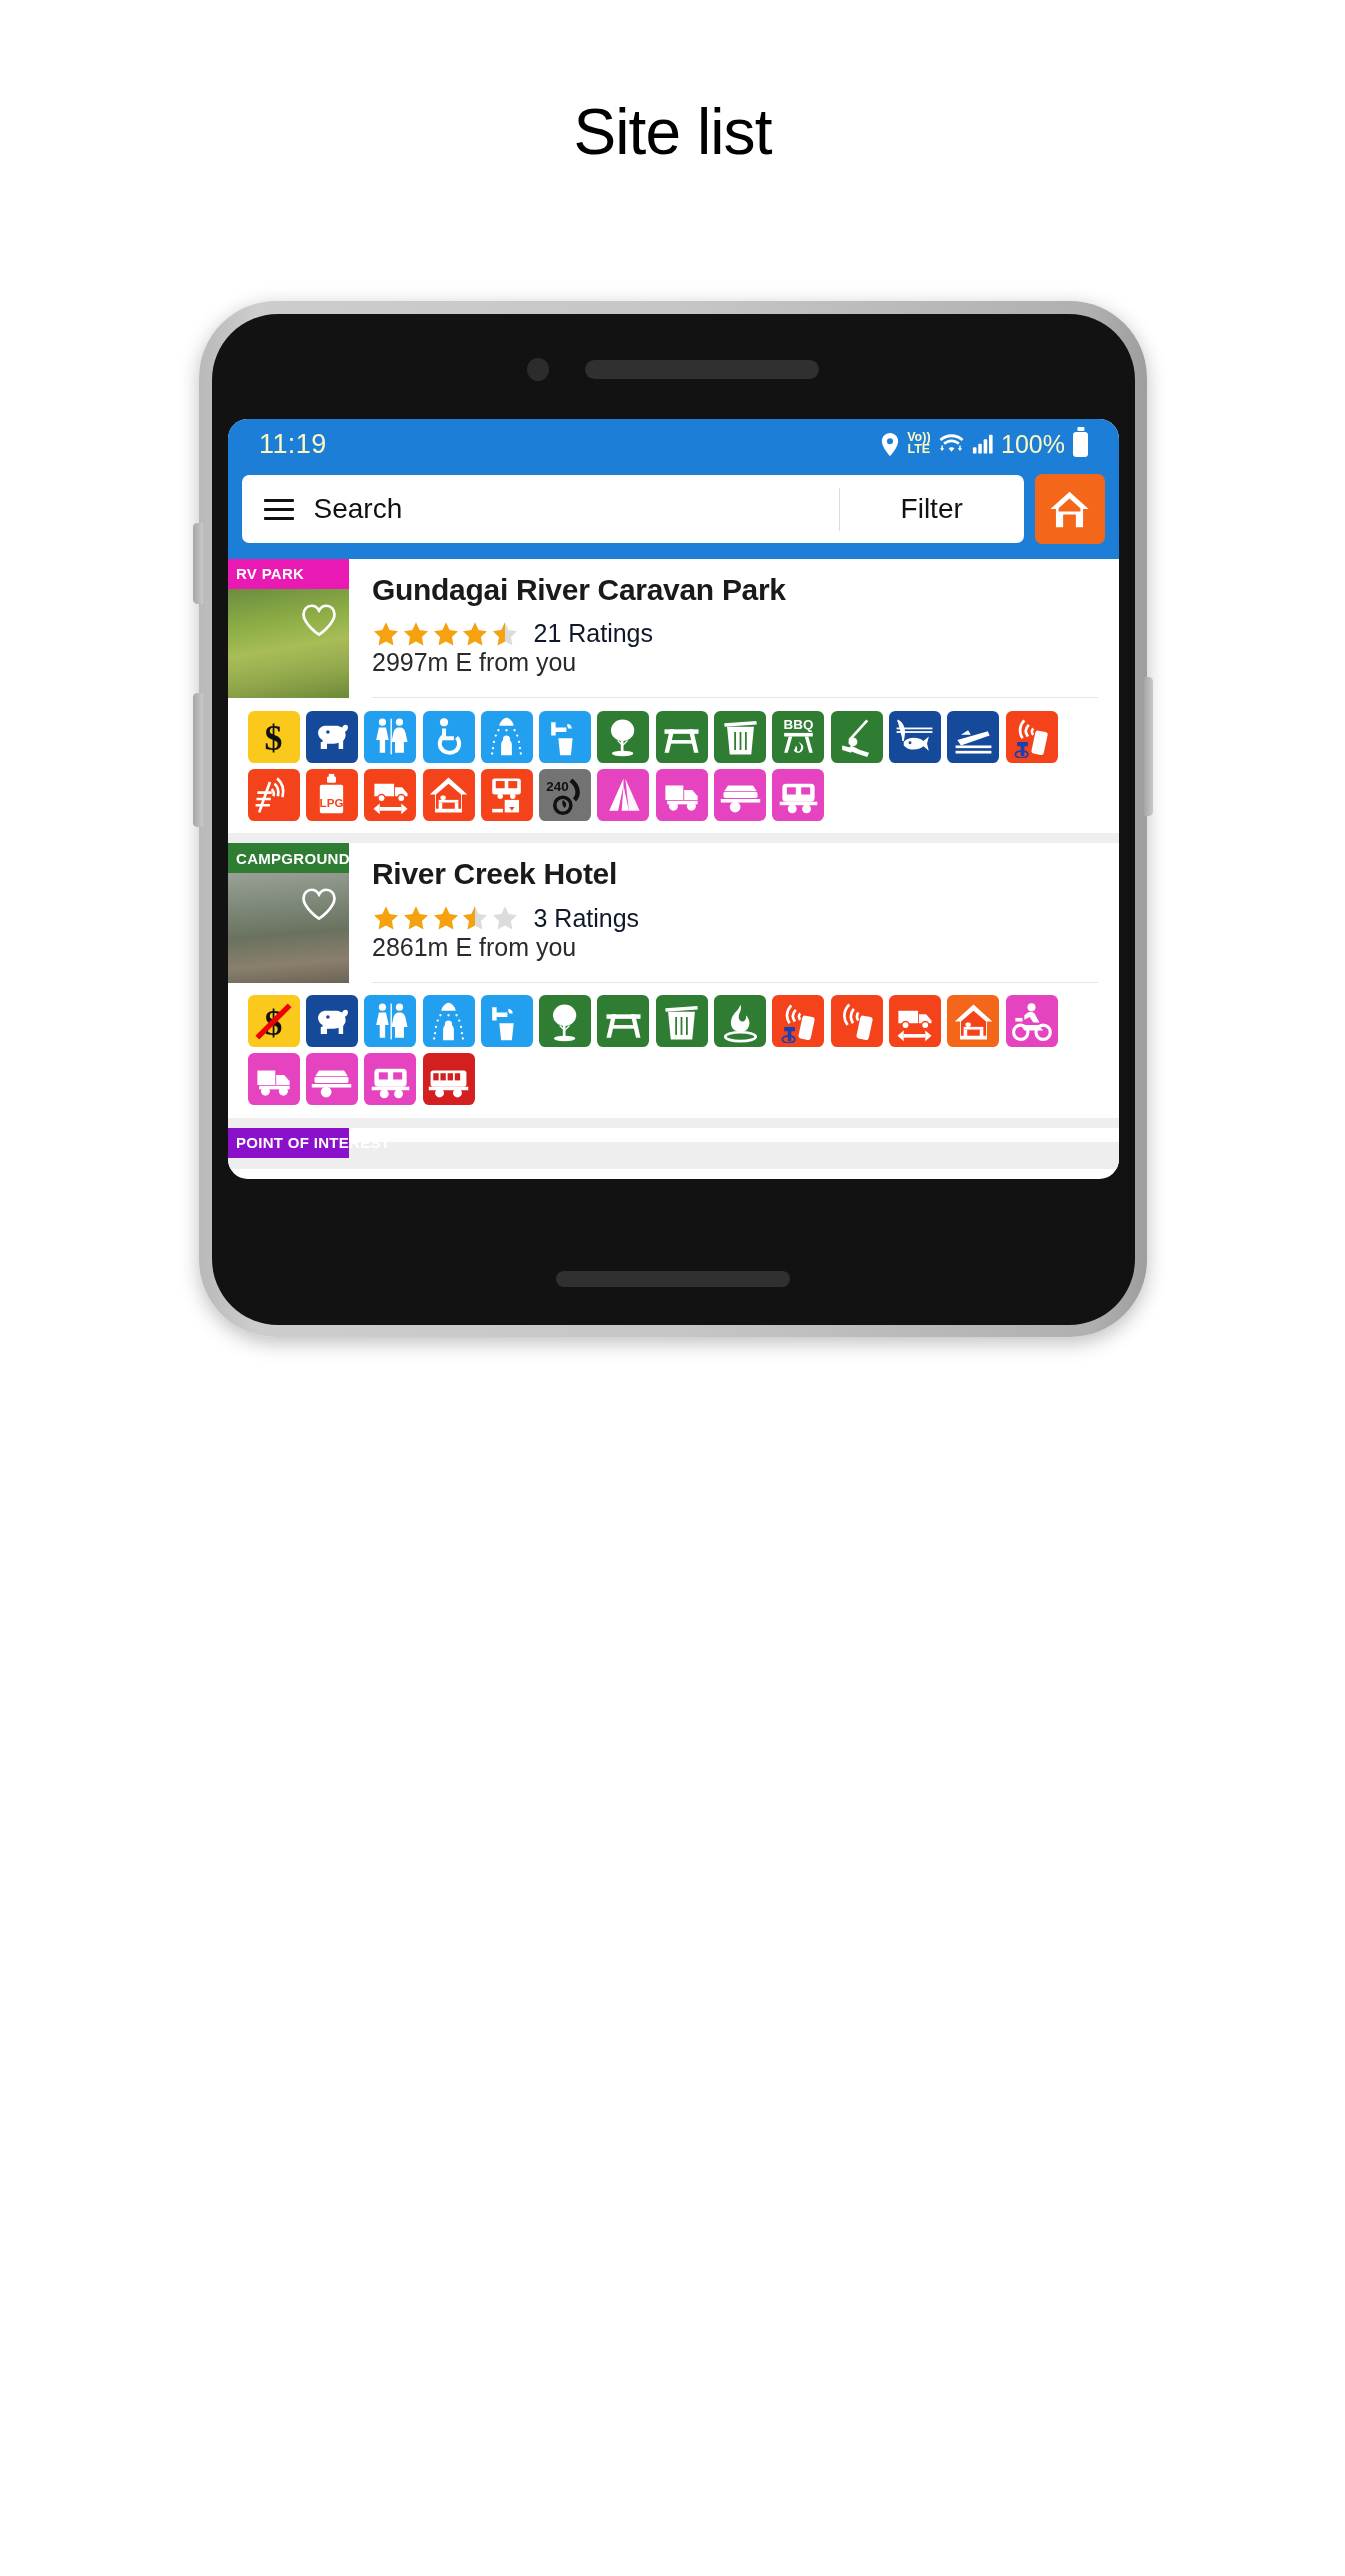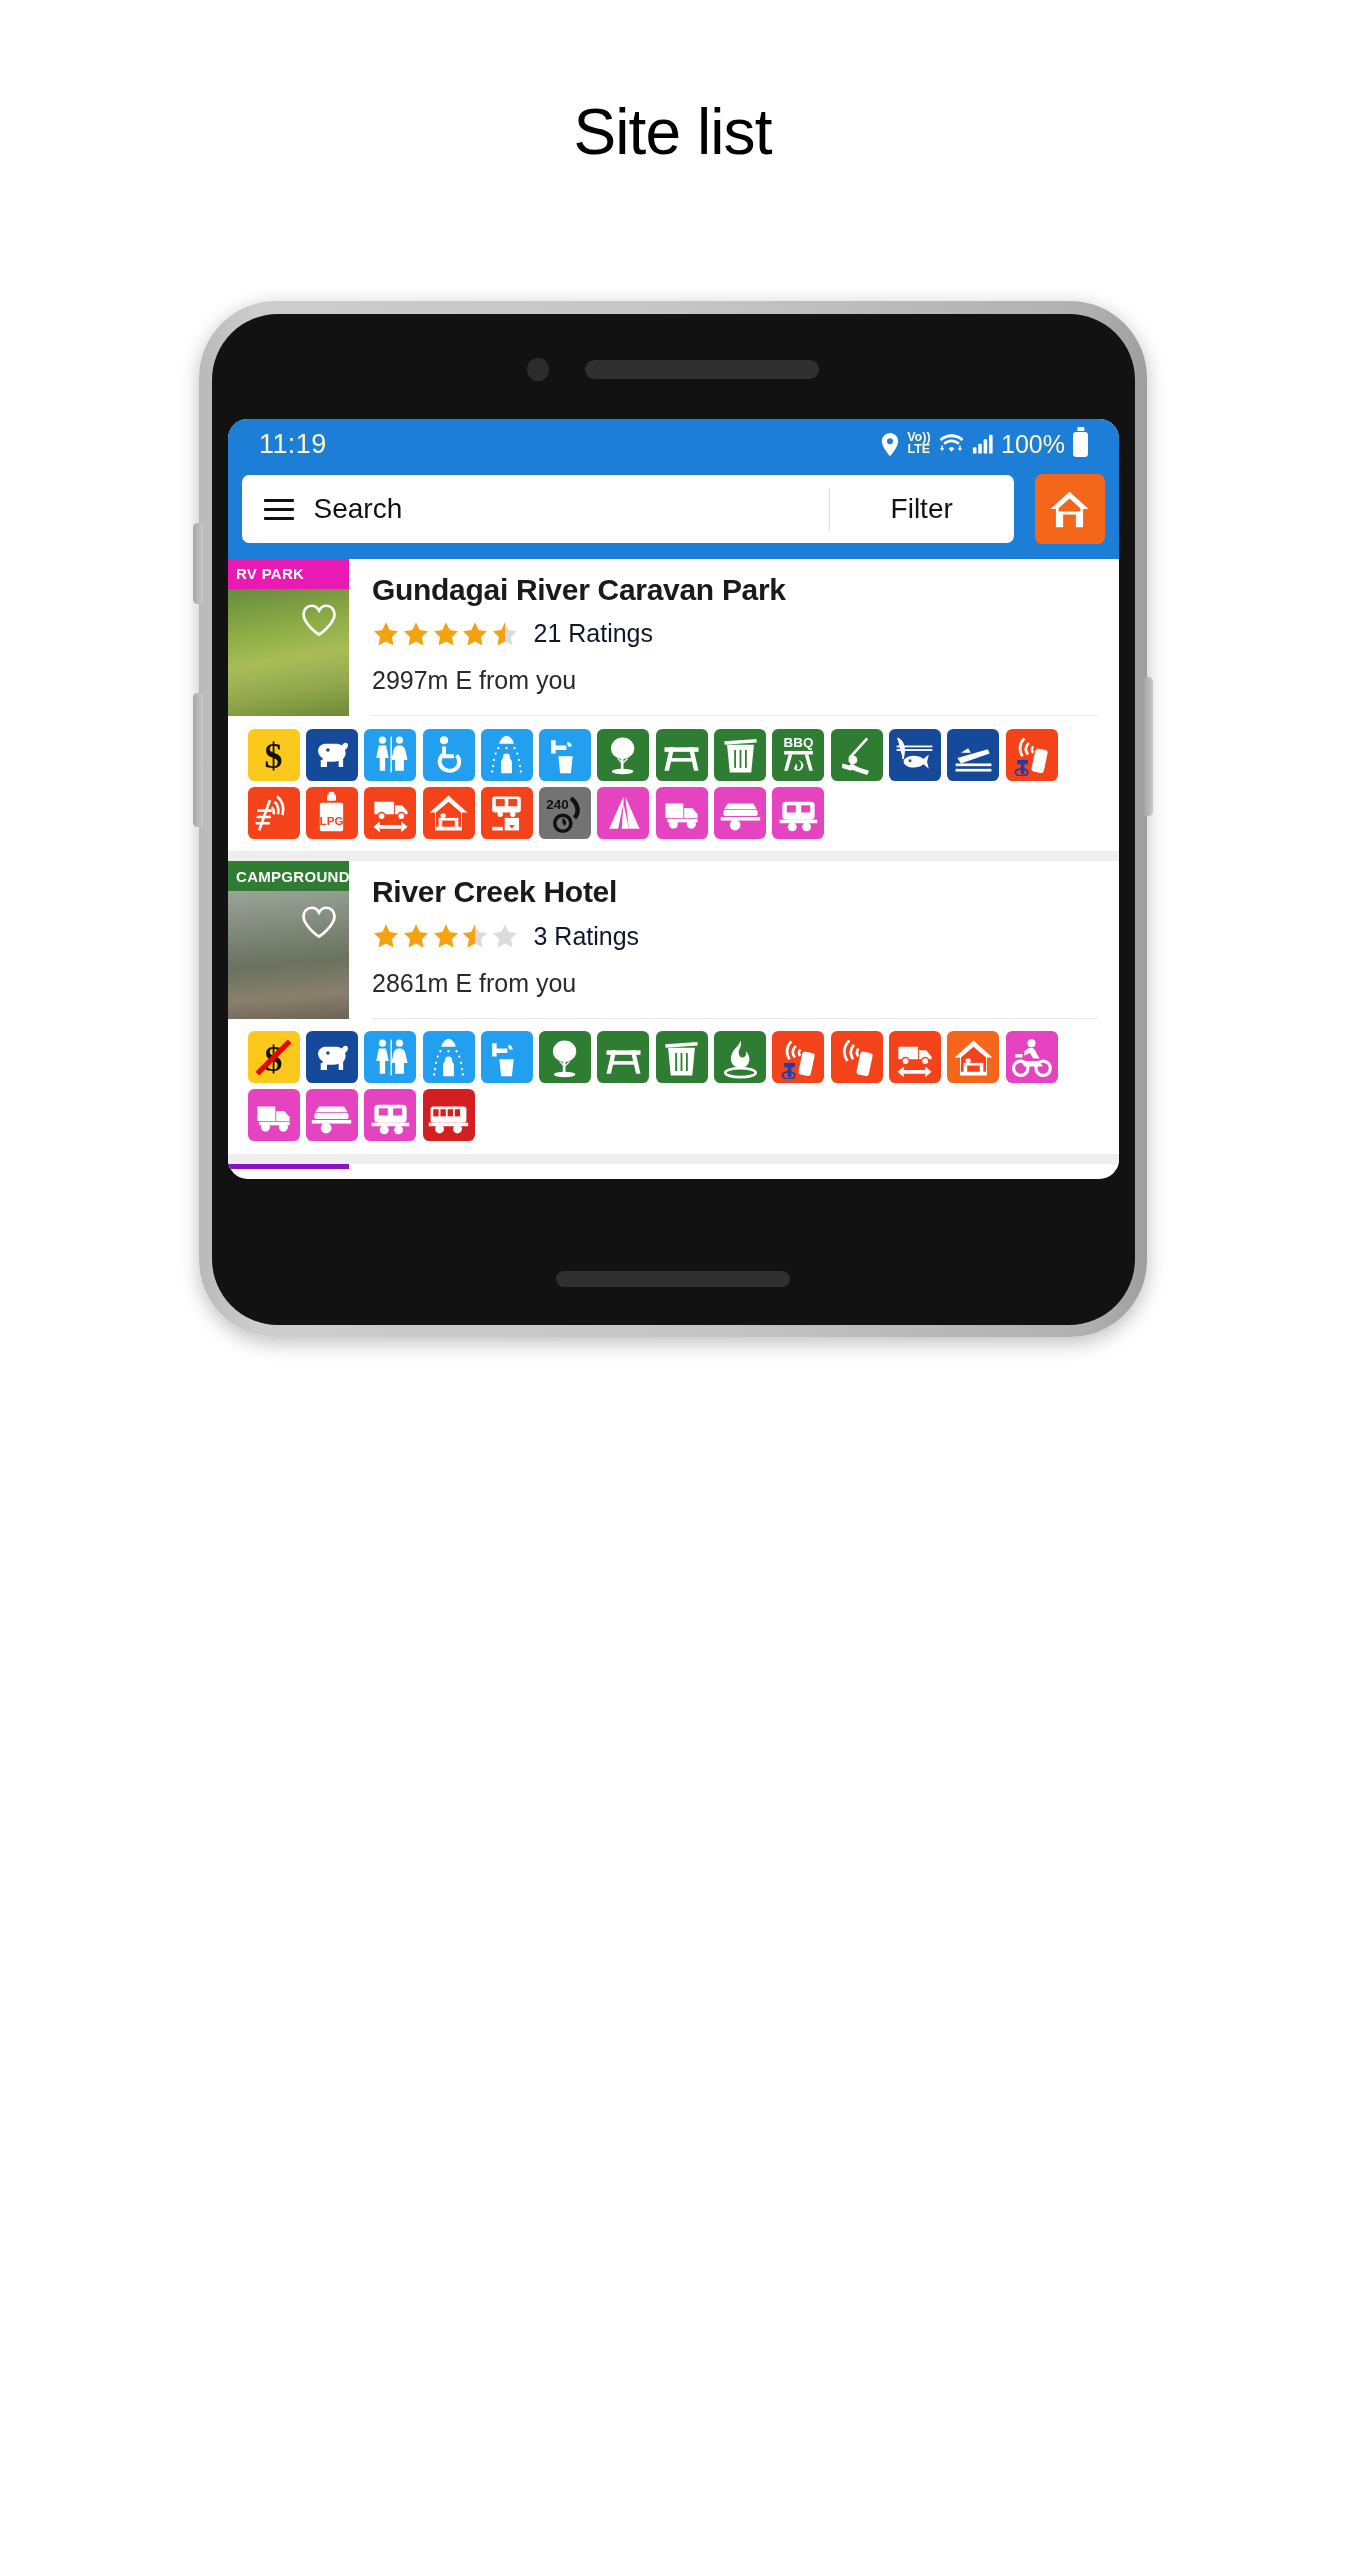--- a/index.html
+++ b/index.html
@@ -89,21 +89,21 @@
   .sb-ico { display: block; }
   .sb-volte { display: flex; flex-direction: column; align-items: center; line-height: 0.95; font-size: 12.5px; font-weight: 700; }
   .sb-pct { font-size: 25px; letter-spacing: 0; }
   .sb-batt { width: 15px; height: 25px; border: 1.8px solid #fff; border-radius: 2.7px; position: relative; background: #fff;}
   .sb-batt:before { content:""; position:absolute; top:-5.4px; left:50%; transform:translateX(-50%); width:7.2px; height:3.6px; background:#fff; border-radius:0.9px;}
 
   
   .searchzone {
     background: #1c7ed6;
     padding: 5.4px 14.3px 14.3px 14.3px;
-    display: flex; align-items: center; gap: 21px;
+    display: flex; align-items: center; gap: 11px;
   }
   .searchbox {
     flex: 1; height: 68px; background: #fff; border-radius: 7.2px;
     display: flex; align-items: center;
   }
   .hamburger { width: 30px; margin-left: 21.5px; display:flex; flex-direction:column; gap:5.4px; flex:none;}
   .hamburger span { display:block; height:3.6px; background:#111; border-radius:0.9px;}
   .search-label { font-size: 28px; color:#111; margin-left: 19.7px; flex:1;}
   .vdiv { width:0.9px; height:43px; background:#dcdcdc; }
   .filter-label { font-size: 28px; color:#111; width: 184px; text-align:center;}
@@ -127,21 +127,21 @@
     padding-left: 8px;
     color:#fff; font-size:15px; font-weight:700; letter-spacing:0.3px;
     white-space:nowrap;
   }
   .heart { position:absolute; top:43px; right:10.7px; }
   .card-body { flex:1; padding: 14.3px 0 0 23px; position:relative;}
   .site-name { font-size: 30px; color:#1a1a1a; font-weight:700; letter-spacing:-0.3px;}
   .rating-row { display:flex; align-items:center; gap:14.3px; margin-top: 12.5px;}
   .stars { display:flex; gap:1.8px;}
   .ratings-count { font-size: 25px; color:#0f172a;}
-  .dist { font-size: 25px; color:#2a2a2a; margin-top: 18px;}
+  .dist { font-size: 25px; color:#2a2a2a; }
   .hr { height:0.9px; background:#e6e6e6; margin: 19.7px 21.5px 0 0;}
 
   .icons-wrap { padding: 12.5px 0 12.5px 19.7px; display:flex; flex-wrap:wrap; gap:6.3px; width: 877px;}
   .amen {
     width: 52px; height: 52px; border-radius: 6.3px;
     display:flex; align-items:center; justify-content:center;
     flex:none; overflow:hidden;
   }
   .amen svg { display:block; }
 </style>

